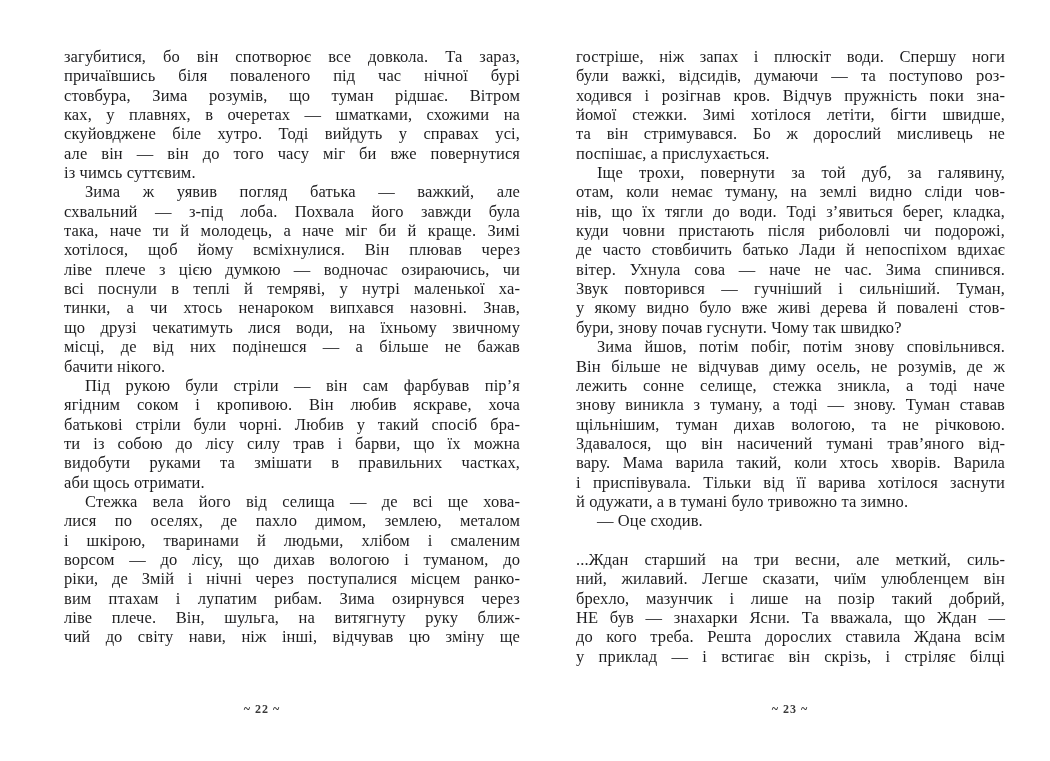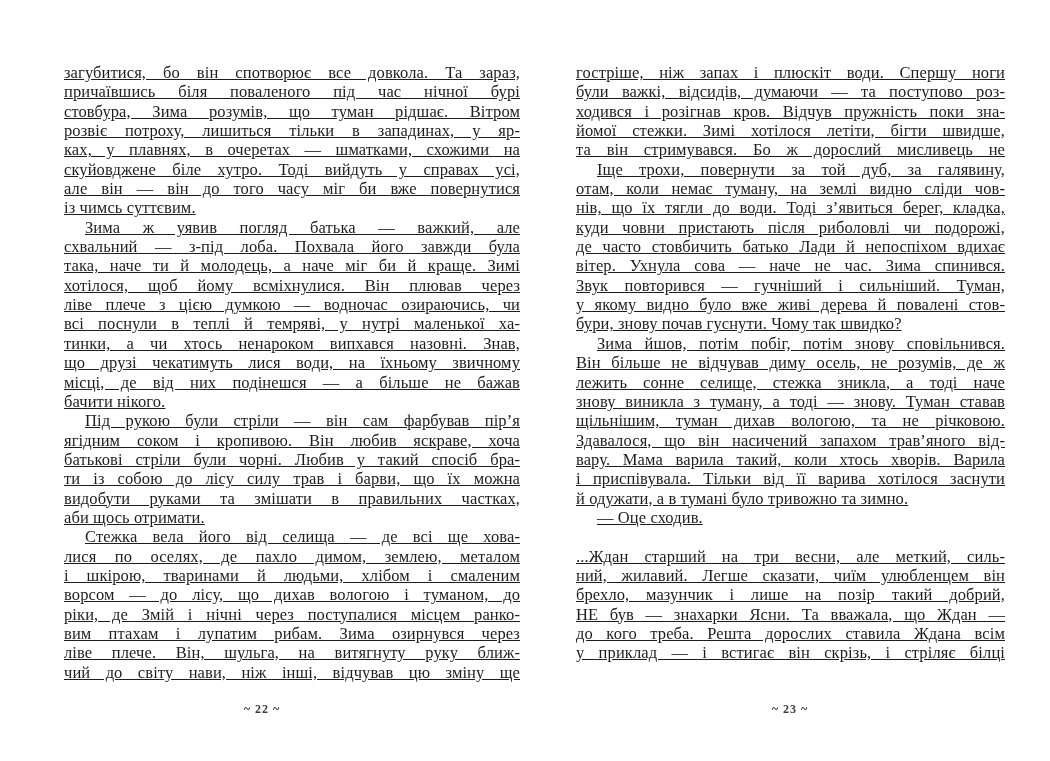--- a/index.html
+++ b/index.html
@@ -10,21 +10,21 @@
   #stage {
     position: relative;
     width: 1050px;
     height: 761px;
     background: #ffffff;
     font-family: "Liberation Serif", "DejaVu Serif", serif;
     color: #1d1d1f;
     overflow: hidden;
   }
   .page { position: absolute; top: 0; bottom: 0; }
-  .text-block { position: absolute; top: 63px; text-decoration: underline; }
+  .text-block { position: absolute; top: 47px; }
   #page-left  .text-block { left: 64px;  width: 456px; }
   #page-right .text-block { left: 576px; width: 429px; }
   .line {
     font-size: 16.5px;
     line-height: 19.35px;
     height: 19.35px;
     text-align: justify;
     text-align-last: justify;
     letter-spacing: 0.1px;
     white-space: normal;
@@ -49,21 +49,20 @@
 </head>
 <body>
 
 <div id="stage">
 
   <section class="page" id="page-left">
     <div class="text-block">
         <div class="line">загубитися, бо він спотворює все довкола. Та зараз,</div>
         <div class="line">причаївшись біля поваленого під час нічної бурі</div>
         <div class="line">стовбура, Зима розумів, що туман рідшає. Вітром</div>
-        <div class="line">розвіє потроху, лишиться тільки в западинах, у яр-</div>
         <div class="line">ках, у плавнях, в очеретах — шматками, схожими на</div>
         <div class="line">скуйовджене біле хутро. Тоді вийдуть у справах усі,</div>
         <div class="line">але він — він до того часу міг би вже повернутися</div>
         <div class="line end">із чимсь суттєвим.</div>
         <div class="line indent">Зима ж уявив погляд батька — важкий, але</div>
         <div class="line">схвальний — з-під лоба. Похвала його завжди була</div>
         <div class="line">така, наче ти й молодець, а наче міг би й краще. Зимі</div>
         <div class="line">хотілося, щоб йому всміхнулися. Він плював через</div>
         <div class="line">ліве плече з цією думкою — водночас озираючись, чи</div>
         <div class="line">всі поснули в теплі й темряві, у нутрі маленької ха-</div>
@@ -89,35 +88,36 @@
     <div class="folio" id="folio-left">~ 22 ~</div>
   </section>
 
   <section class="page" id="page-right">
     <div class="text-block">
         <div class="line">гостріше, ніж запах і плюскіт води. Спершу ноги</div>
         <div class="line">були важкі, відсидів, думаючи — та поступово роз-</div>
         <div class="line">ходився і розігнав кров. Відчув пружність поки зна-</div>
         <div class="line">йомої стежки. Зимі хотілося летіти, бігти швидше,</div>
         <div class="line">та він стримувався. Бо ж дорослий мисливець не</div>
+        <div class="line end">поспішає, а прислухається.</div>
         <div class="line indent">Іще трохи, повернути за той дуб, за галявину,</div>
         <div class="line">отам, коли немає туману, на землі видно сліди чов-</div>
         <div class="line">нів, що їх тягли до води. Тоді з’явиться берег, кладка,</div>
         <div class="line">куди човни пристають після риболовлі чи подорожі,</div>
         <div class="line">де часто стовбичить батько Лади й непоспіхом вдихає</div>
         <div class="line">вітер. Ухнула сова — наче не час. Зима спинився.</div>
         <div class="line">Звук повторився — гучніший і сильніший. Туман,</div>
         <div class="line">у якому видно було вже живі дерева й повалені стов-</div>
         <div class="line end">бури, знову почав гуснути. Чому так швидко?</div>
         <div class="line indent">Зима йшов, потім побіг, потім знову сповільнився.</div>
         <div class="line">Він більше не відчував диму осель, не розумів, де ж</div>
         <div class="line">лежить сонне селище, стежка зникла, а тоді наче</div>
         <div class="line">знову виникла з туману, а тоді — знову. Туман ставав</div>
         <div class="line">щільнішим, туман дихав вологою, та не річковою.</div>
-        <div class="line">Здавалося, що він насичений запахом трав’яного від-</div>
+        <div class="line">Здавалося, що він насичений тумані трав’яного від-</div>
         <div class="line">вару. Мама варила такий, коли хтось хворів. Варила</div>
         <div class="line">і приспівувала. Тільки від її варива хотілося заснути</div>
         <div class="line end">й одужати, а в тумані було тривожно та зимно.</div>
         <div class="line indent end">— Оце сходив.</div>
         <div class="line blank"></div>
         <div class="line">...Ждан старший на три весни, але меткий, силь-</div>
         <div class="line">ний, жилавий. Легше сказати, чиїм улюбленцем він</div>
         <div class="line">брехло, мазунчик і лише на позір такий добрий,</div>
         <div class="line">НЕ був — знахарки Ясни. Та вважала, що Ждан —</div>
         <div class="line">до кого треба. Решта дорослих ставила Ждана всім</div>

